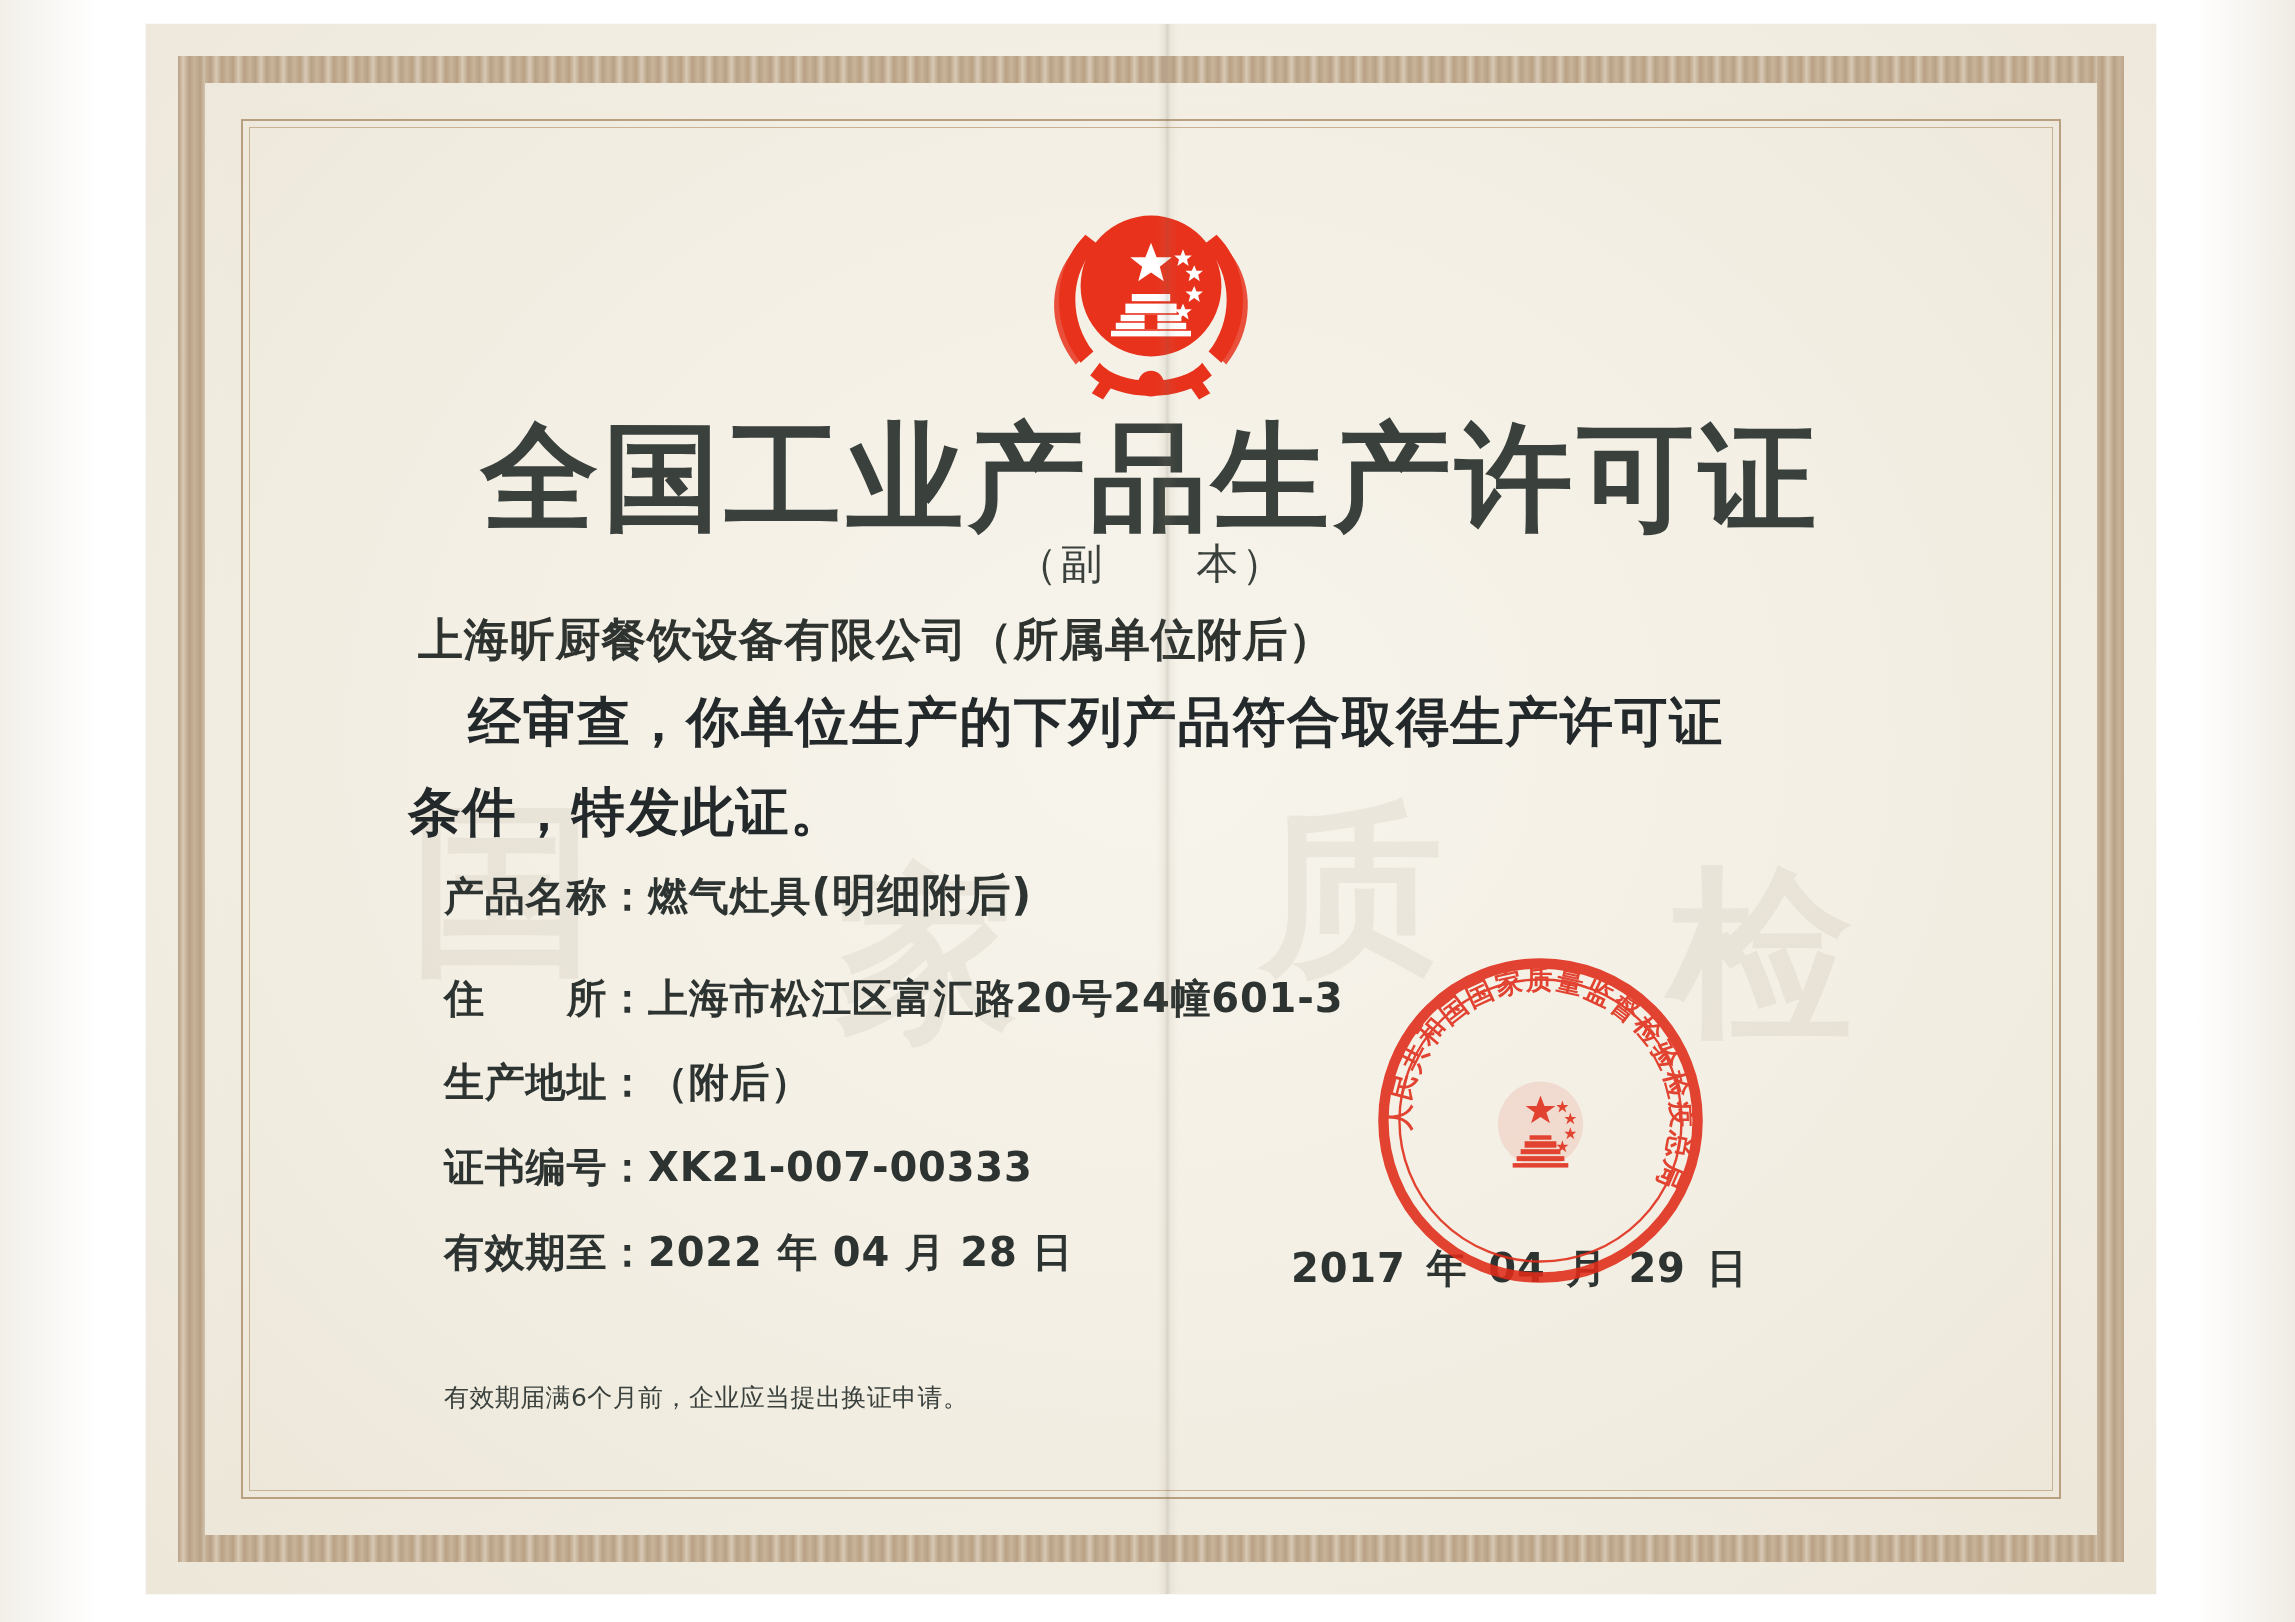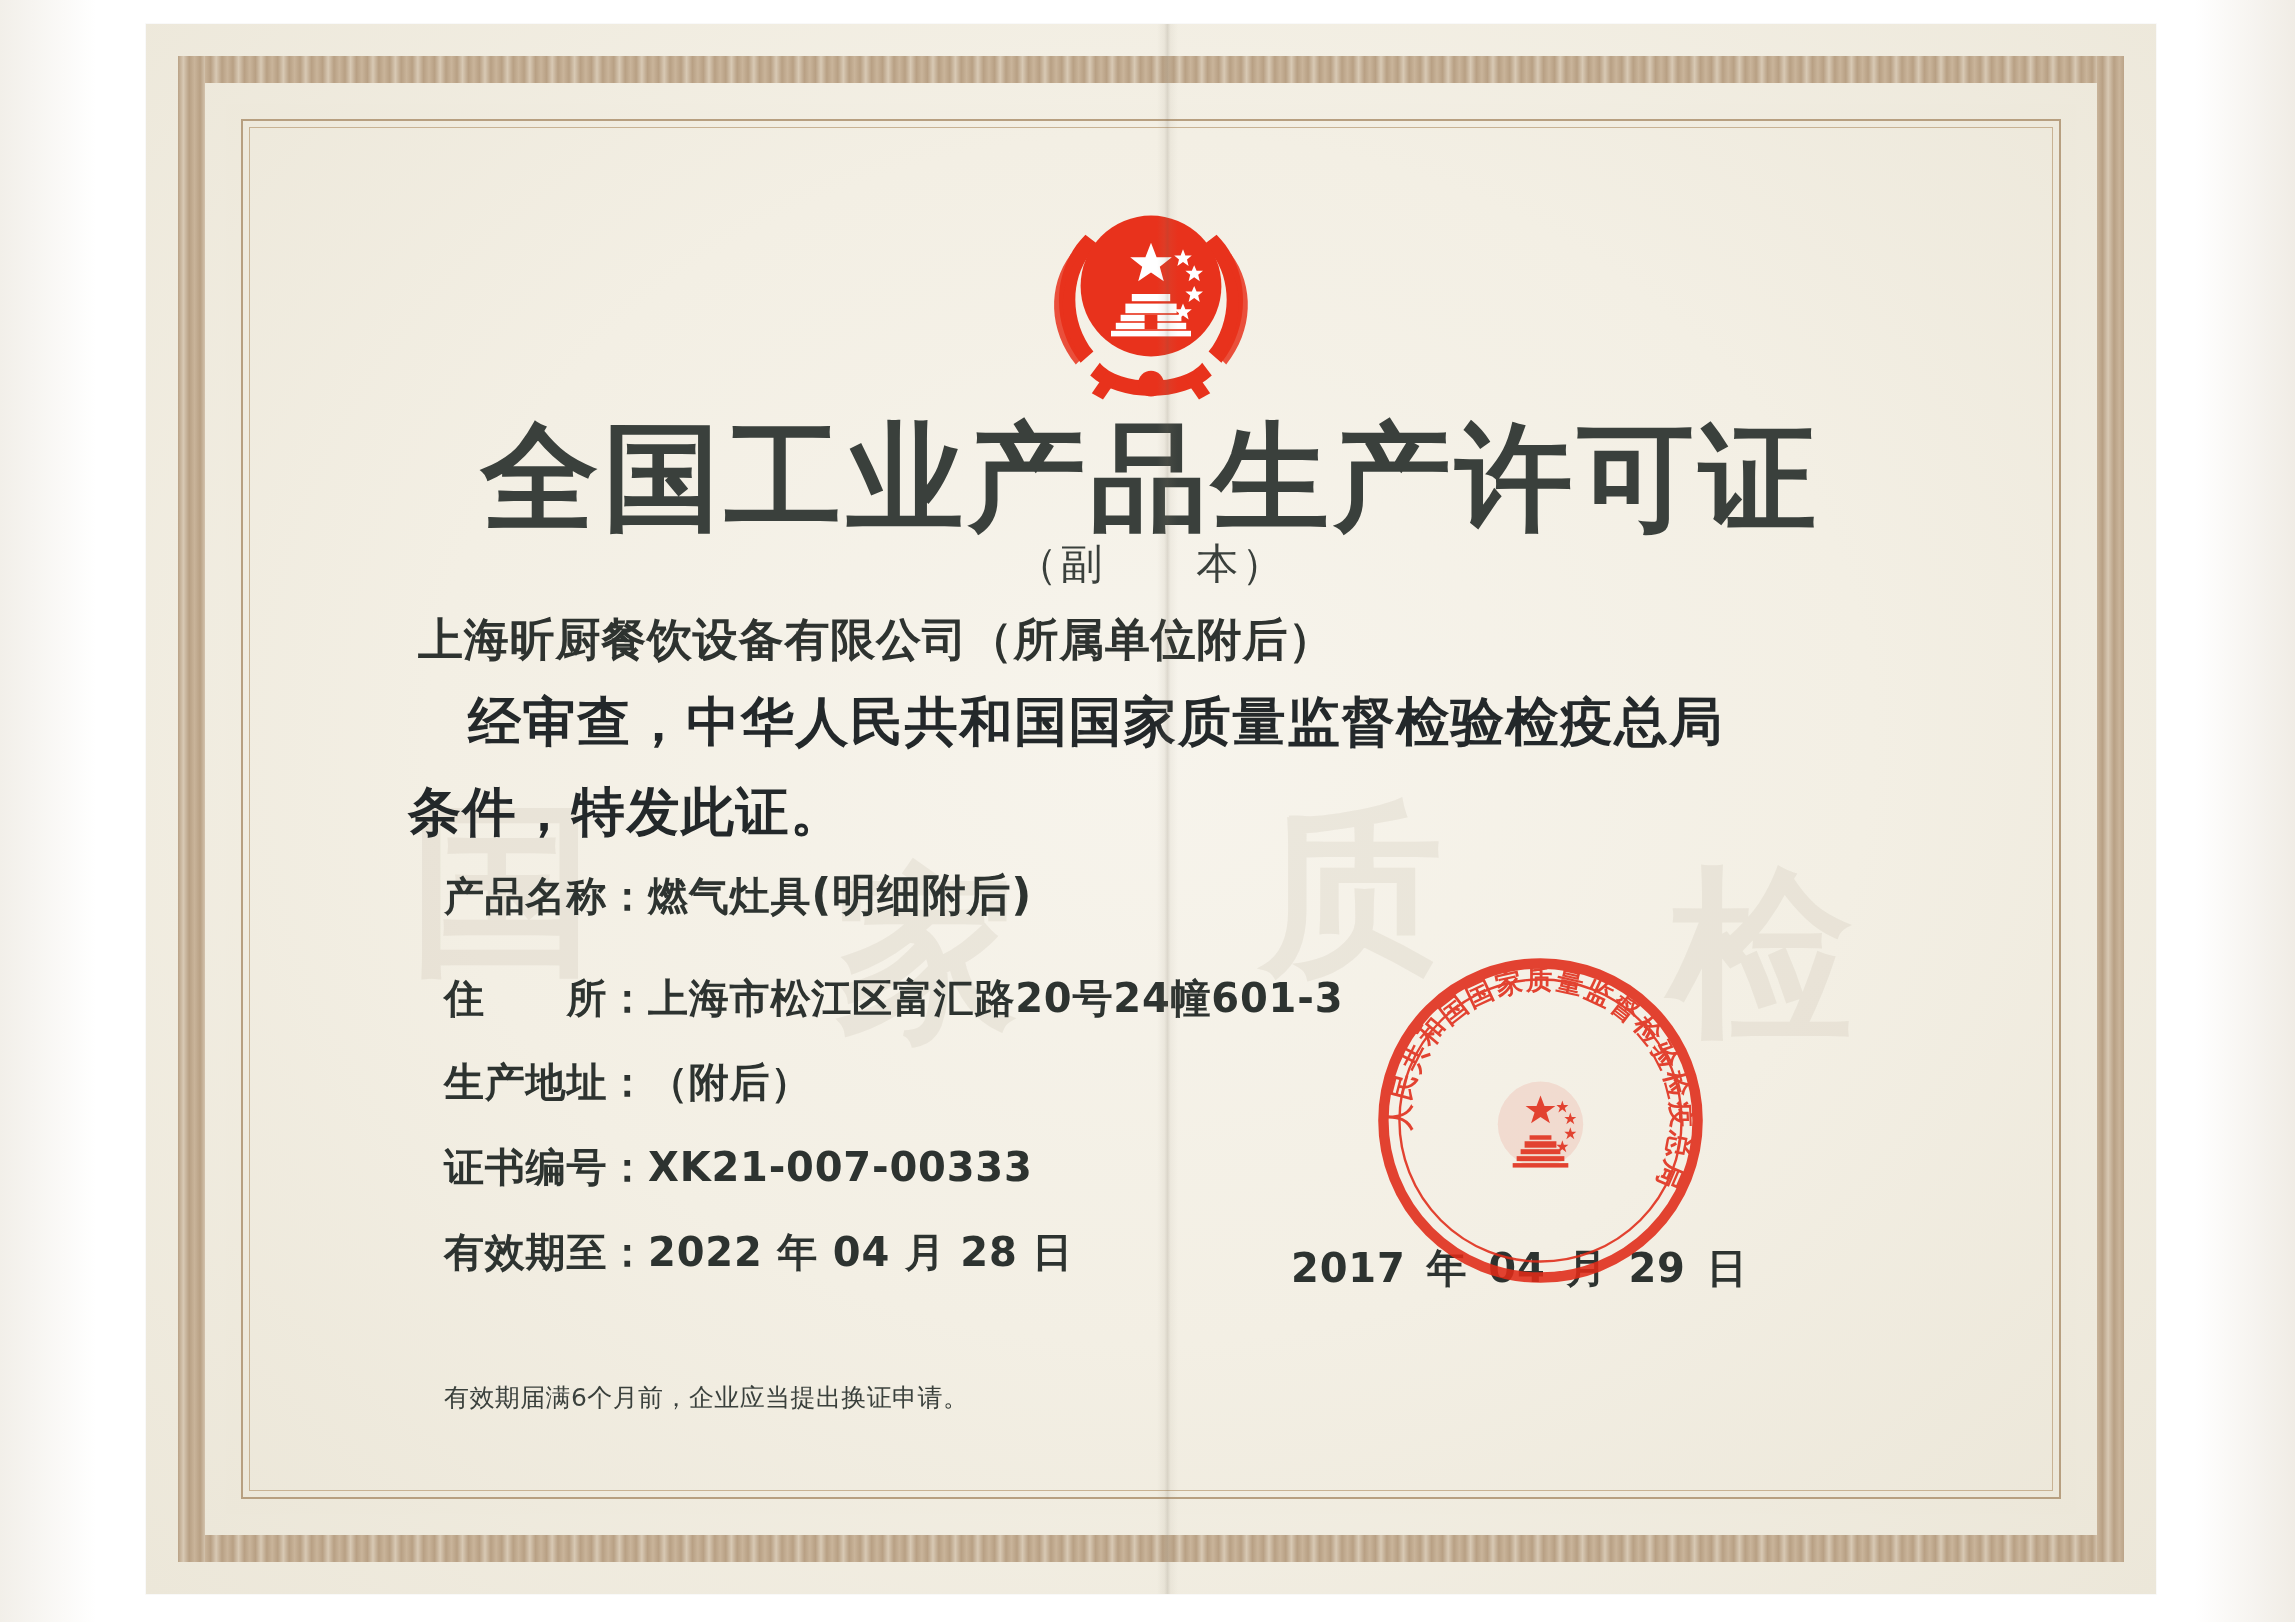--- a/index.html
+++ b/index.html
@@ -298,21 +298,21 @@
             <rect x="152" y="186" width="16" height="18" fill="#e8321c"></rect>
           </g>
         </svg>
       </div>
 
       <div id="title">全国工业产品生产许可证</div>
       <div id="subtitle">（副　　本）</div>
 
       <div id="company">上海昕厨餐饮设备有限公司（所属单位附后）</div>
 
-      <div id="statement-1">经审查，中华人民共和国国家质量监督检验检疫总局</div>
+      <div id="statement-1">经审查，你单位生产的下列产品符合取得生产许可证</div>
       <div id="statement-2">条件，特发此证。</div>
 
       <div class="field" id="field-product">
         <span class="label">产品名称：</span><span class="value">燃气灶具</span><span class="value-small">(明细附后)</span>
       </div>
 
       <div class="field" id="field-address">
         <span class="label">住　　所：</span><span class="value">上海市松江区富汇路20号24幢601-3</span>
       </div>
 

